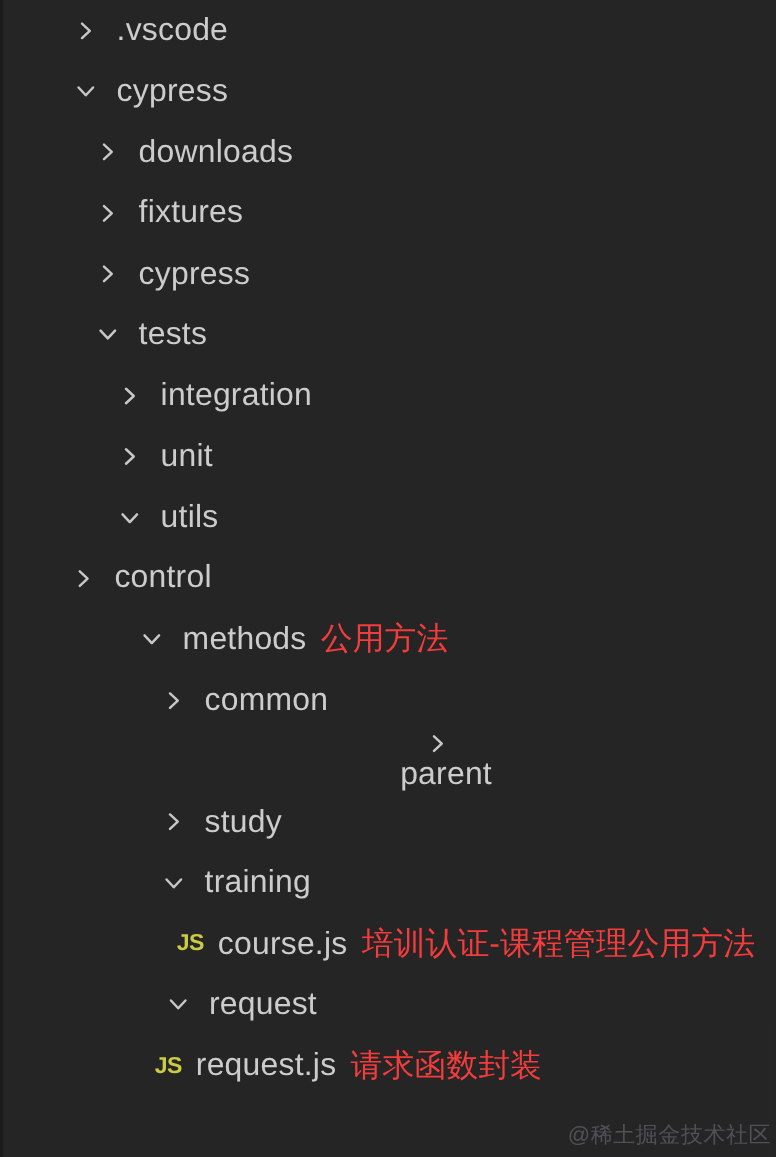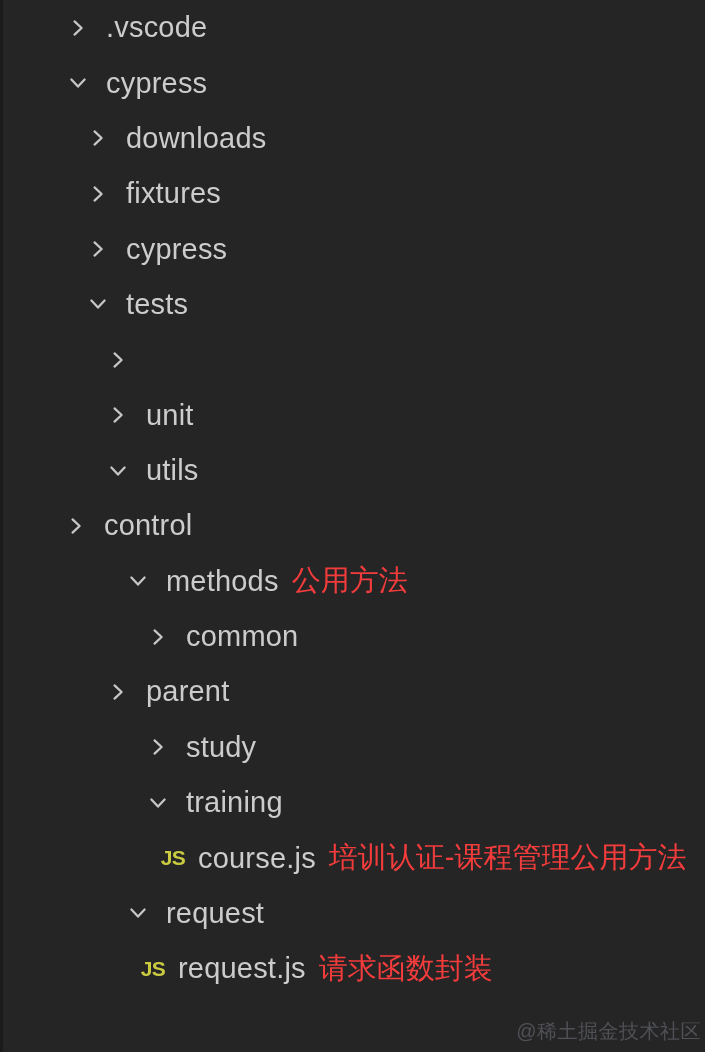--- a/index.html
+++ b/index.html
@@ -127,20 +127,21 @@
       </span>
     <span class="label">tests</span>
 
   </div>
     <div class="row" style="padding-left: 90px;">
     <span class="twisty">
         <svg width="24" height="24" viewBox="0 0 16 16" fill="none">
           <path d="M5.7 3.6 L10.4 8 L5.7 12.4" stroke="#c7c7c7" stroke-width="1.5" stroke-linecap="round" stroke-linejoin="round"></path>
         </svg>
       </span>
+    <span class="label">integration</span>
 
   </div>
     <div class="row" style="padding-left: 90px;">
     <span class="twisty">
         <svg width="24" height="24" viewBox="0 0 16 16" fill="none">
           <path d="M5.7 3.6 L10.4 8 L5.7 12.4" stroke="#c7c7c7" stroke-width="1.5" stroke-linecap="round" stroke-linejoin="round"></path>
         </svg>
       </span>
     <span class="label">unit</span>
 
@@ -174,21 +175,21 @@
   </div>
     <div class="row" style="padding-left: 130px;">
     <span class="twisty">
         <svg width="24" height="24" viewBox="0 0 16 16" fill="none">
           <path d="M5.7 3.6 L10.4 8 L5.7 12.4" stroke="#c7c7c7" stroke-width="1.5" stroke-linecap="round" stroke-linejoin="round"></path>
         </svg>
       </span>
     <span class="label">common</span>
 
   </div>
-    <div class="row" style="padding-left: 90px;">
+    <div class="row" style="padding-left: 90px; flex-direction: column;">
     <span class="twisty">
         <svg width="24" height="24" viewBox="0 0 16 16" fill="none">
           <path d="M5.7 3.6 L10.4 8 L5.7 12.4" stroke="#c7c7c7" stroke-width="1.5" stroke-linecap="round" stroke-linejoin="round"></path>
         </svg>
       </span>
     <span class="label">parent</span>
 
   </div>
     <div class="row" style="padding-left: 130px;">
     <span class="twisty">
@@ -206,21 +207,21 @@
         </svg>
       </span>
     <span class="label">training</span>
 
   </div>
     <div class="row" style="padding-left: 142px;">
     <span class="js-badge">JS</span>
     <span class="label">course.js</span>
     <span class="annotation">培训认证-课程管理公用方法</span>
   </div>
-    <div class="row" style="padding-left: 110px;">
+    <div class="row" style="padding-left: 110px; margin-left: 24px;">
     <span class="twisty">
         <svg width="24" height="24" viewBox="0 0 16 16" fill="none">
           <path d="M3.6 5.7 L8 10.4 L12.4 5.7" stroke="#c7c7c7" stroke-width="1.5" stroke-linecap="round" stroke-linejoin="round"></path>
         </svg>
       </span>
     <span class="label">request</span>
 
   </div>
     <div class="row" style="padding-left: 122px;">
     <span class="js-badge">JS</span>

